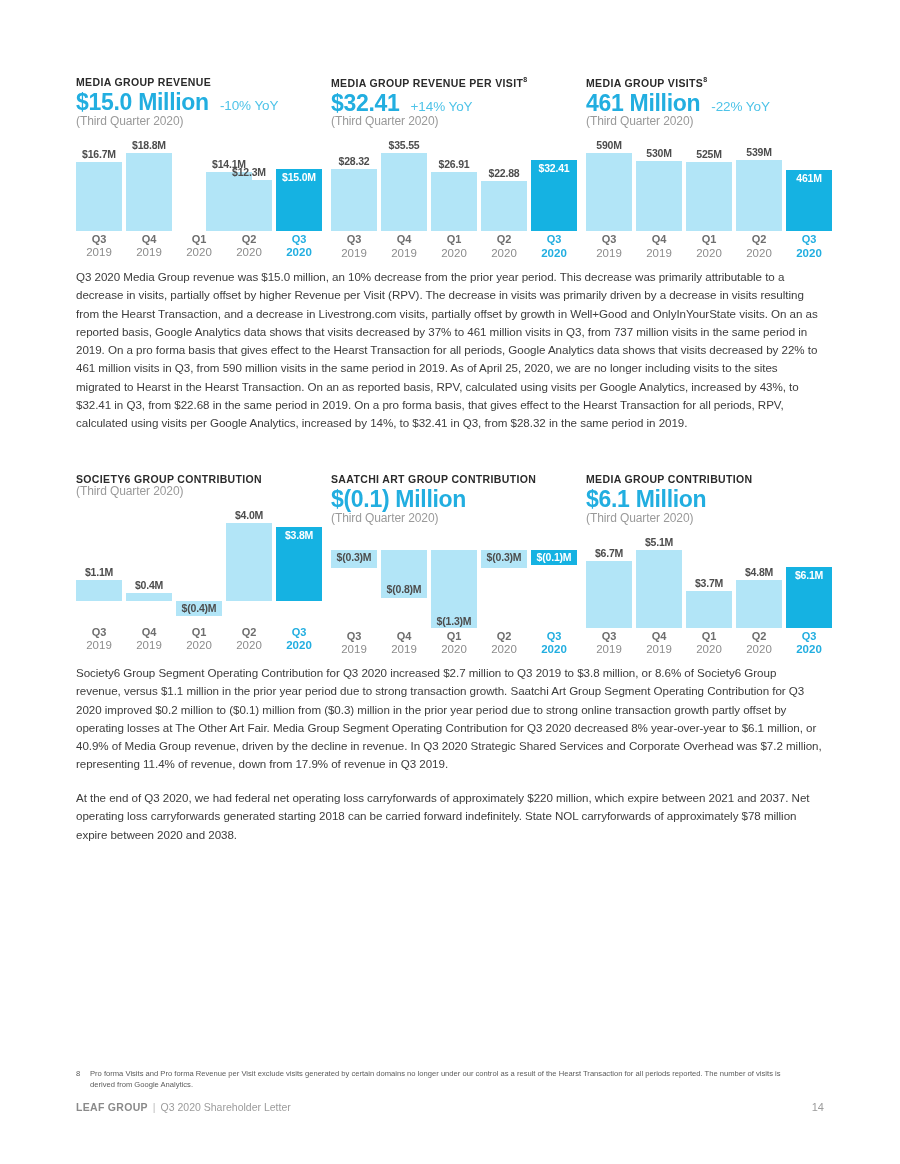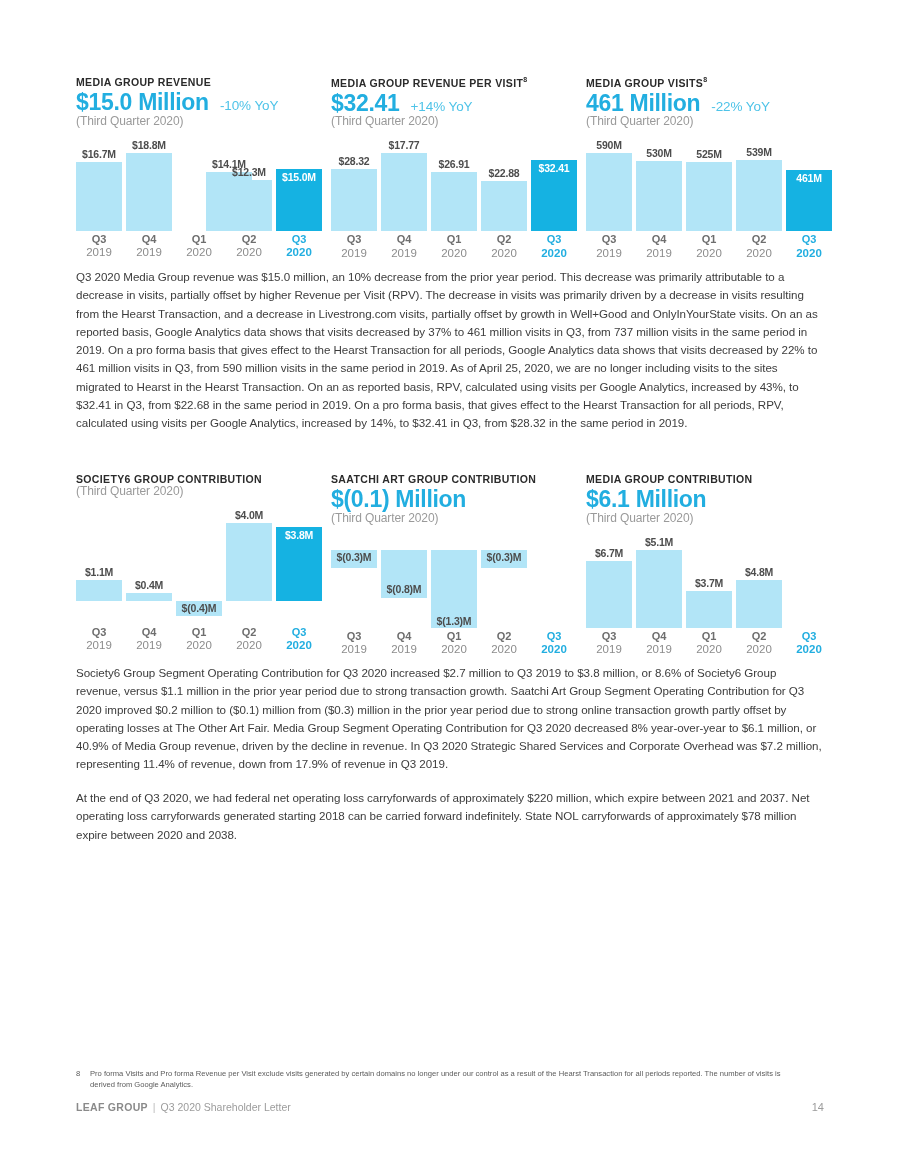--- a/index.html
+++ b/index.html
@@ -144,21 +144,21 @@
           <div class="yoy">+14% YoY</div>
         </div>
         <div class="period">(Third Quarter 2020)</div>
         <div class="plot" style="height: 93px; margin-top: 10px;">
           <div class="bar-col" style="left: 0px; width: 46px;">
             <div class="bar" style="top: 30.8633px; height: 62.1367px;"></div>
             <div class="bar-val" style="top: 16.8633px;">$28.32</div>
           </div>
           <div class="bar-col" style="left: 50px; width: 46px;">
             <div class="bar" style="top: 15px; height: 78px;"></div>
-            <div class="bar-val" style="top: 1px;">$17.77</div>
+            <div class="bar-val" style="top: 1px;">$35.55</div>
           </div>
           <div class="bar-col" style="left: 100px; width: 46px;">
             <div class="bar" style="top: 33.957px; height: 59.043px;"></div>
             <div class="bar-val" style="top: 19.957px;">$26.91</div>
           </div>
           <div class="bar-col" style="left: 150px; width: 46px;">
             <div class="bar" style="top: 42.7992px; height: 50.2008px;"></div>
             <div class="bar-val" style="top: 28.7992px;">$22.88</div>
           </div>
           <div class="bar-col" style="left: 200px; width: 46px;">
@@ -310,20 +310,24 @@
             <div class="bar-val" style="top: 48px;">$(0.8)M</div>
           </div>
           <div class="bar-col" style="left: 100px; width: 46px;">
             <div class="bar" style="top: 15px; height: 78px;"></div>
             <div class="bar-val" style="top: 80px;">$(1.3)M</div>
           </div>
           <div class="bar-col" style="left: 150px; width: 46px;">
             <div class="bar" style="top: 15px; height: 18px;"></div>
             <div class="bar-val" style="top: 16px;">$(0.3)M</div>
           </div>
+          <div class="bar-col" style="left: 200px; width: 46px;">
+            <div class="bar hl" style="top: 15px; height: 15px;"></div>
+            <div class="bar-val onbar" style="top: 16px;">$(0.1)M</div>
+          </div>
         </div>
         <div class="axis" style="position: relative; height: 30px; margin-top: 2px;">
           <div class="axis-col" style="left: 0px; width: 46px;">
             <div>Q3</div>
             <div class="yr">2019</div>
           </div>
           <div class="axis-col" style="left: 50px; width: 46px;">
             <div>Q4</div>
             <div class="yr">2019</div>
           </div>
@@ -356,20 +360,24 @@
             <div class="bar" style="top: 15px; height: 78px;"></div>
             <div class="bar-val" style="top: 1px;">$5.1M</div>
           </div>
           <div class="bar-col" style="left: 100px; width: 46px;">
             <div class="bar" style="top: 56px; height: 37px;"></div>
             <div class="bar-val" style="top: 42px;">$3.7M</div>
           </div>
           <div class="bar-col" style="left: 150px; width: 46px;">
             <div class="bar" style="top: 45px; height: 48px;"></div>
             <div class="bar-val" style="top: 31px;">$4.8M</div>
+          </div>
+          <div class="bar-col" style="left: 200px; width: 46px;">
+            <div class="bar hl" style="top: 32px; height: 61px;"></div>
+            <div class="bar-val onbar" style="top: 34px;">$6.1M</div>
           </div>
         </div>
         <div class="axis" style="position: relative; height: 30px; margin-top: 2px;">
           <div class="axis-col" style="left: 0px; width: 46px;">
             <div>Q3</div>
             <div class="yr">2019</div>
           </div>
           <div class="axis-col" style="left: 50px; width: 46px;">
             <div>Q4</div>
             <div class="yr">2019</div>

